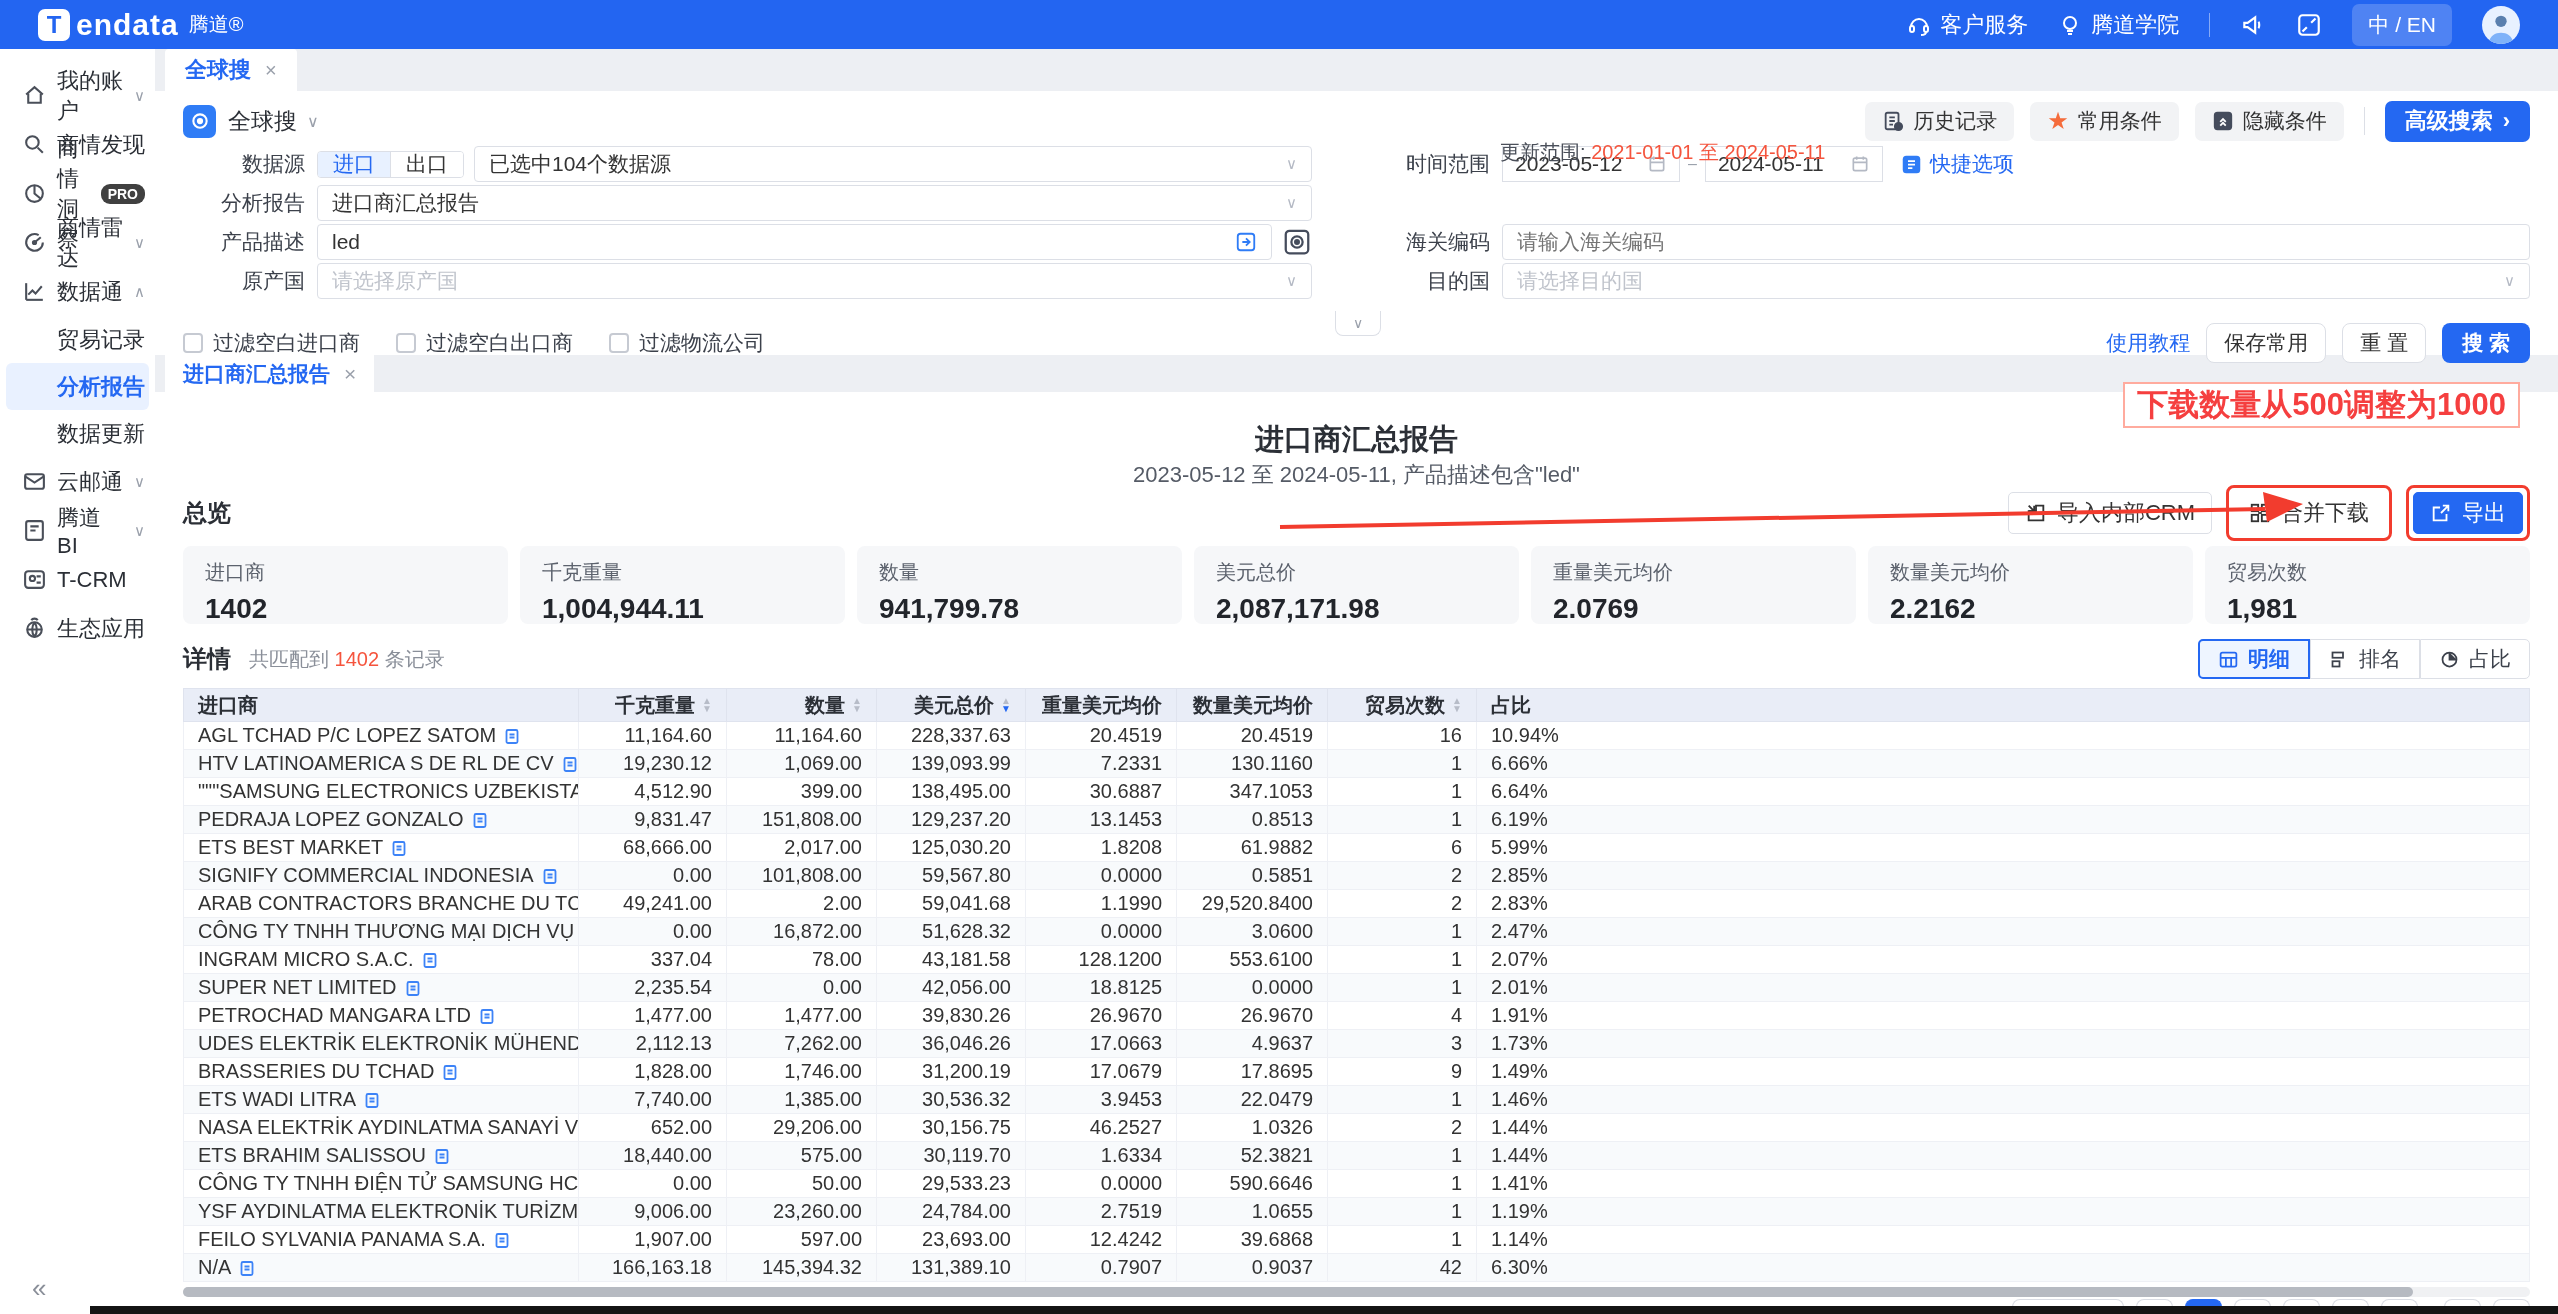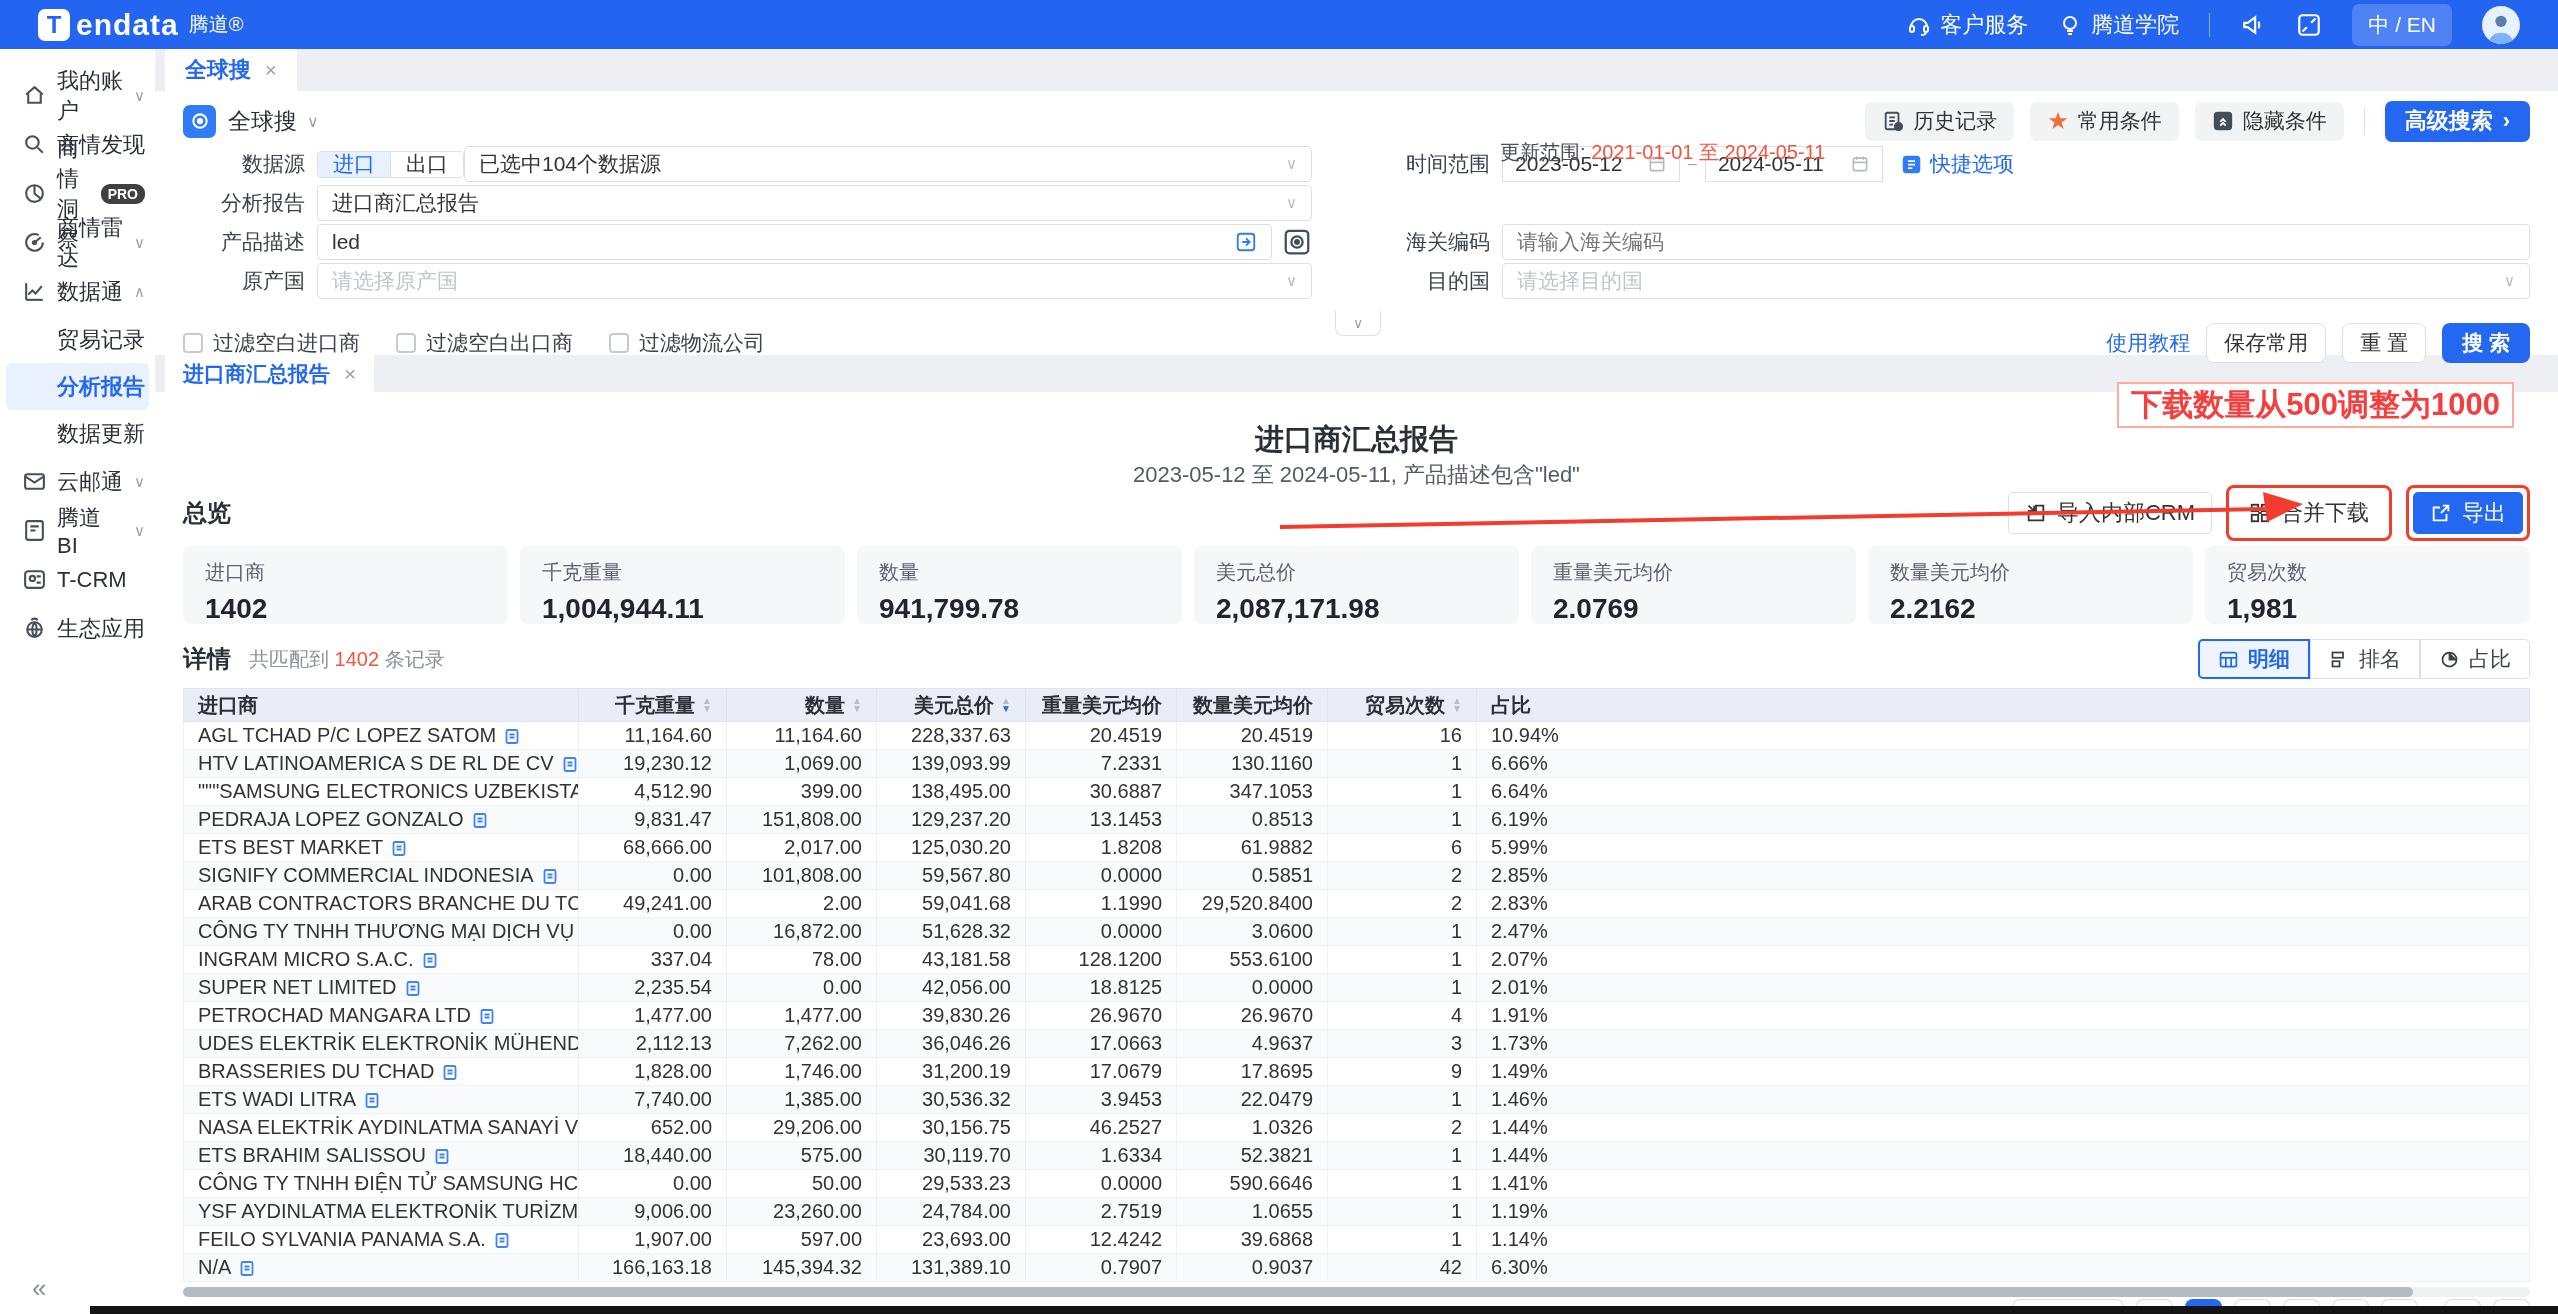--- a/index.html
+++ b/index.html
@@ -52,42 +52,42 @@
 
   .frow { display:flex; align-items:center; height:36px; margin-top:3px; }
   .flabel { width:122px; text-align:right; font-size:21px; color:#3c414b; flex:none; }
   .lfield { width:995px; margin-left:12px; display:flex; align-items:center; }
   .rlabel { width:158px; text-align:right; font-size:21px; color:#3c414b; flex:none; margin-left:20px; }
   .rfield { flex:1; margin-left:12px; display:flex; align-items:center; }
   .input { border:1px solid #dcdfe6; border-radius:4px; height:36px; display:flex; align-items:center; padding:0 14px; background:#fff; font-size:21px; color:#333; width:100%; }
   .input input { border:none; outline:none; font-size:21px; color:#333; width:100%; font-family:inherit; background:transparent; }
   .ph { color:#c0c4cc; }
   .chev { margin-left:auto; color:#b4b9c4; font-size:15px; flex:none; }
-  .toggle { display:inline-flex; border:1px solid #dcdfe6; border-radius:4px; overflow:hidden; height:27px; flex:none; }
+  .toggle { display:inline-flex; border:1px solid #dcdfe6; border-radius:4px; overflow:hidden; height:27px; flex:none; margin-right:10px; }
   .tseg { padding:0 15px; display:flex; align-items:center; font-size:21px; color:#333; background:#fff; cursor:pointer; }
   .tseg.on { background:#e8f1ff; color:#2468f2; }
   .tseg + .tseg { border-left:1px solid #dcdfe6; }
   .date-input { border:1px solid #dcdfe6; border-radius:0; height:36px; display:flex; align-items:center; padding:0 12px; font-size:21px; color:#333; width:178px; gap:10px; }
   .dash { color:#9aa0ab; margin:0 8px; }
   .quick { display:flex; align-items:center; gap:8px; color:#2468f2; font-size:21px; margin-left:18px; cursor:pointer; }
   .inpt-ic { color:#2f7cf6; margin-left:auto; flex:none; }
   .cam-btn { margin-left:10px; flex:none; color:#4a4f59; }
 
   .frow-last { display:flex; align-items:center; margin-top:24px; }
   .cbx { display:flex; align-items:center; gap:10px; font-size:21px; color:#3c414b; margin-right:36px; cursor:pointer; }
   .cbx .box { width:20px; height:20px; border:2px solid #c6cad2; border-radius:4px; background:#fff; }
   .last-right { margin-left:auto; display:flex; align-items:center; gap:16px; }
   .tut-link { color:#2468f2; font-size:21px; cursor:pointer; }
   .btn { border:1px solid #dcdfe6; border-radius:8px; height:40px; padding:0 17px; display:inline-flex; align-items:center; font-size:21px; color:#333; background:#fff; cursor:pointer; }
   .btn-primary { background:#2468f2; color:#fff; border:none; font-weight:bold; padding:0 20px; }
   .fold-btn { position:absolute; left:1180px; top:220px; width:46px; height:25px; border:1px solid #dcdfe6; border-top:none; border-radius:0 0 8px 8px; display:flex; align-items:center; justify-content:center; color:#9aa0ab; font-size:14px; background:#fff; cursor:pointer; }
 
   
   .report { background:#fff; flex:1; position:relative; padding:0 28px; }
-  .anno { position:absolute; top:-10px; right:44px; height:46px; border:2px solid #ffab9e; display:flex; align-items:center; padding:0 12px; color:#f53f3f; font-weight:bold; font-size:31px; background:#fff; z-index:5; }
+  .anno { position:absolute; top:-10px; right:38px; height:46px; border:2px solid #ffab9e; display:flex; align-items:center; padding:0 12px; color:#f53f3f; font-weight:bold; font-size:31px; background:#fff; z-index:5; }
   .rpt-title { text-align:center; margin-top:28px; font-size:29px; font-weight:bold; color:#2b2f36; height:30px; }
   .rpt-sub { text-align:center; margin-top:10px; font-size:22px; color:#555b66; height:22px; }
   .ov-row { margin-top:10px; display:flex; align-items:center; height:42px; }
   .sec-title { font-size:24px; font-weight:bold; color:#2b2f36; }
   .ov-actions { margin-left:auto; display:flex; align-items:center; gap:14px; }
   .act-btn { border:1px solid #dcdfe6; border-radius:5px; height:42px; padding:0 16px; display:inline-flex; align-items:center; gap:10px; font-size:22px; color:#333; background:#fff; cursor:pointer; }
   .act-btn.blue { background:#2468f2; border-color:#2468f2; color:#fff; }
   .redwrap { border:3px solid #f23c2e; border-radius:8px; padding:4px; display:inline-flex; }
   .arrow-svg { position:absolute; left:0; top:0; width:2530px; height:200px; pointer-events:none; z-index:4; }
 

